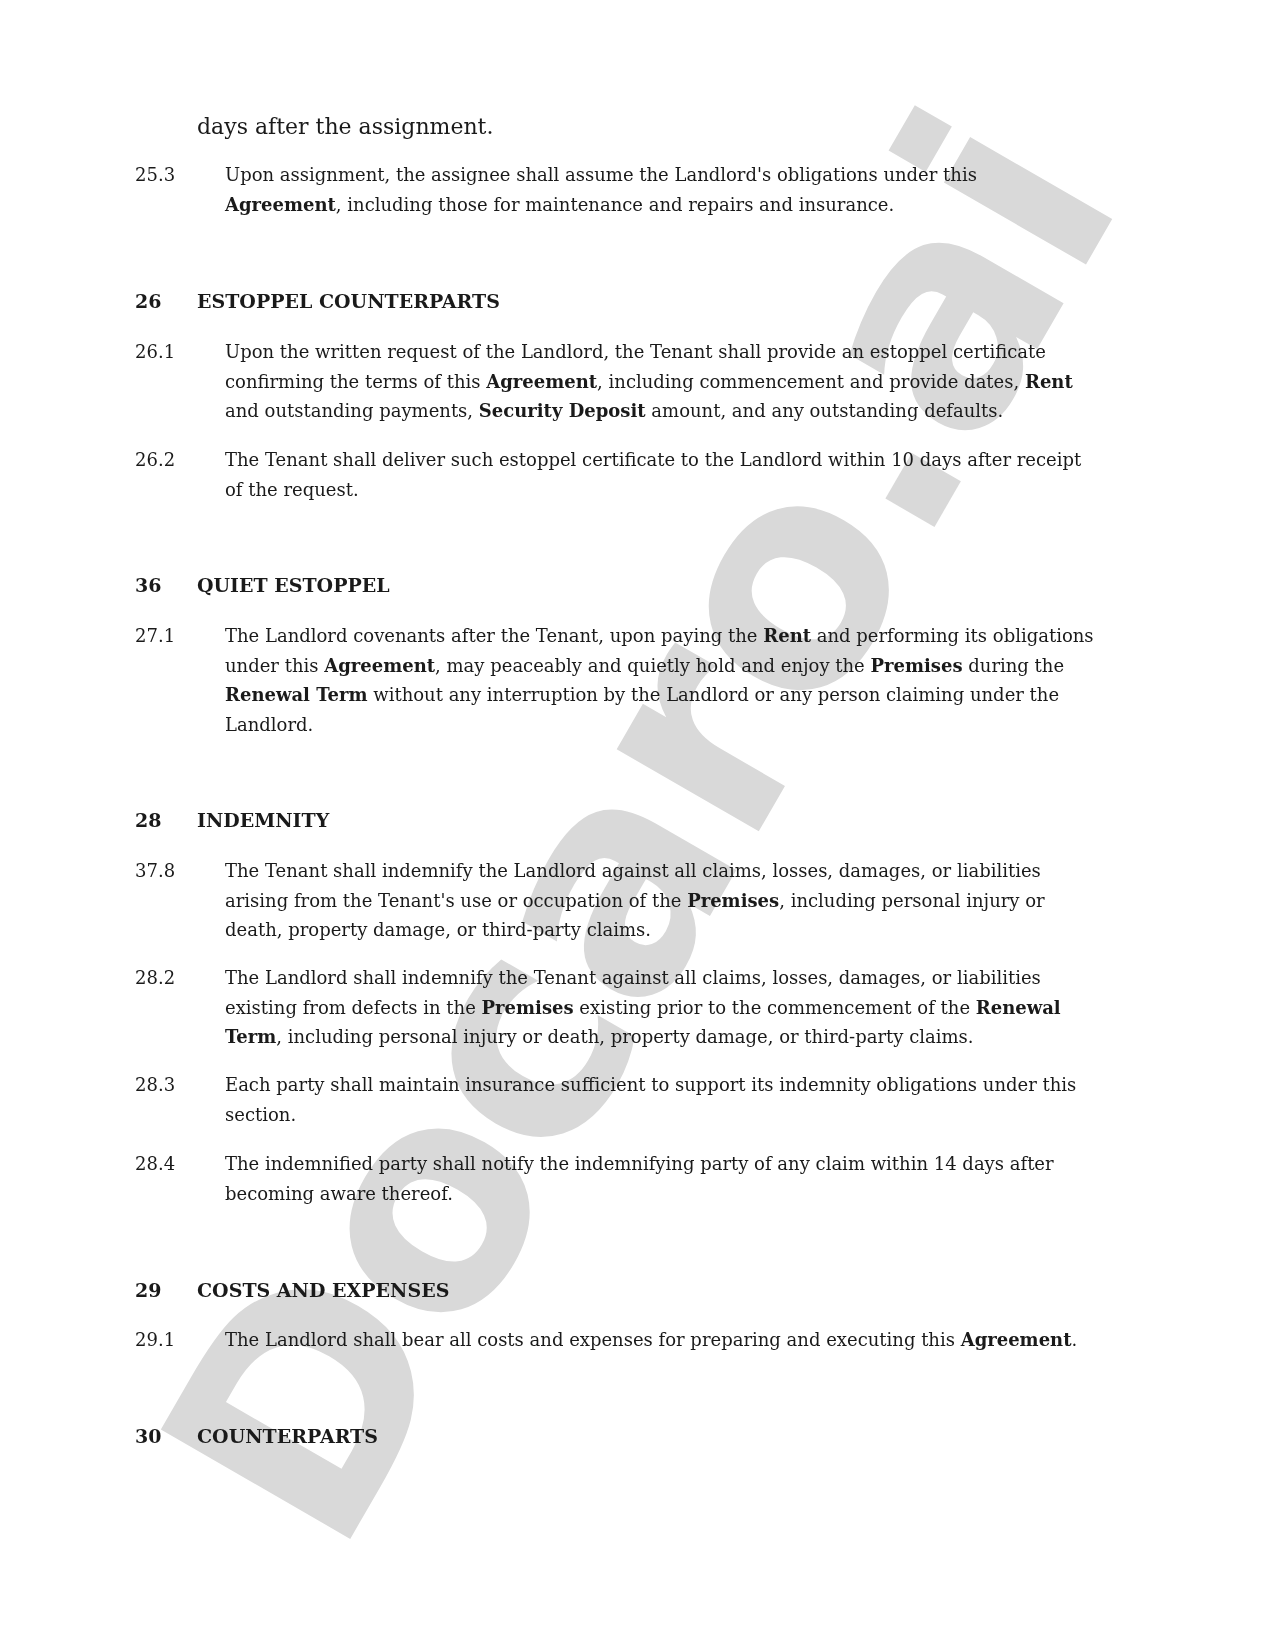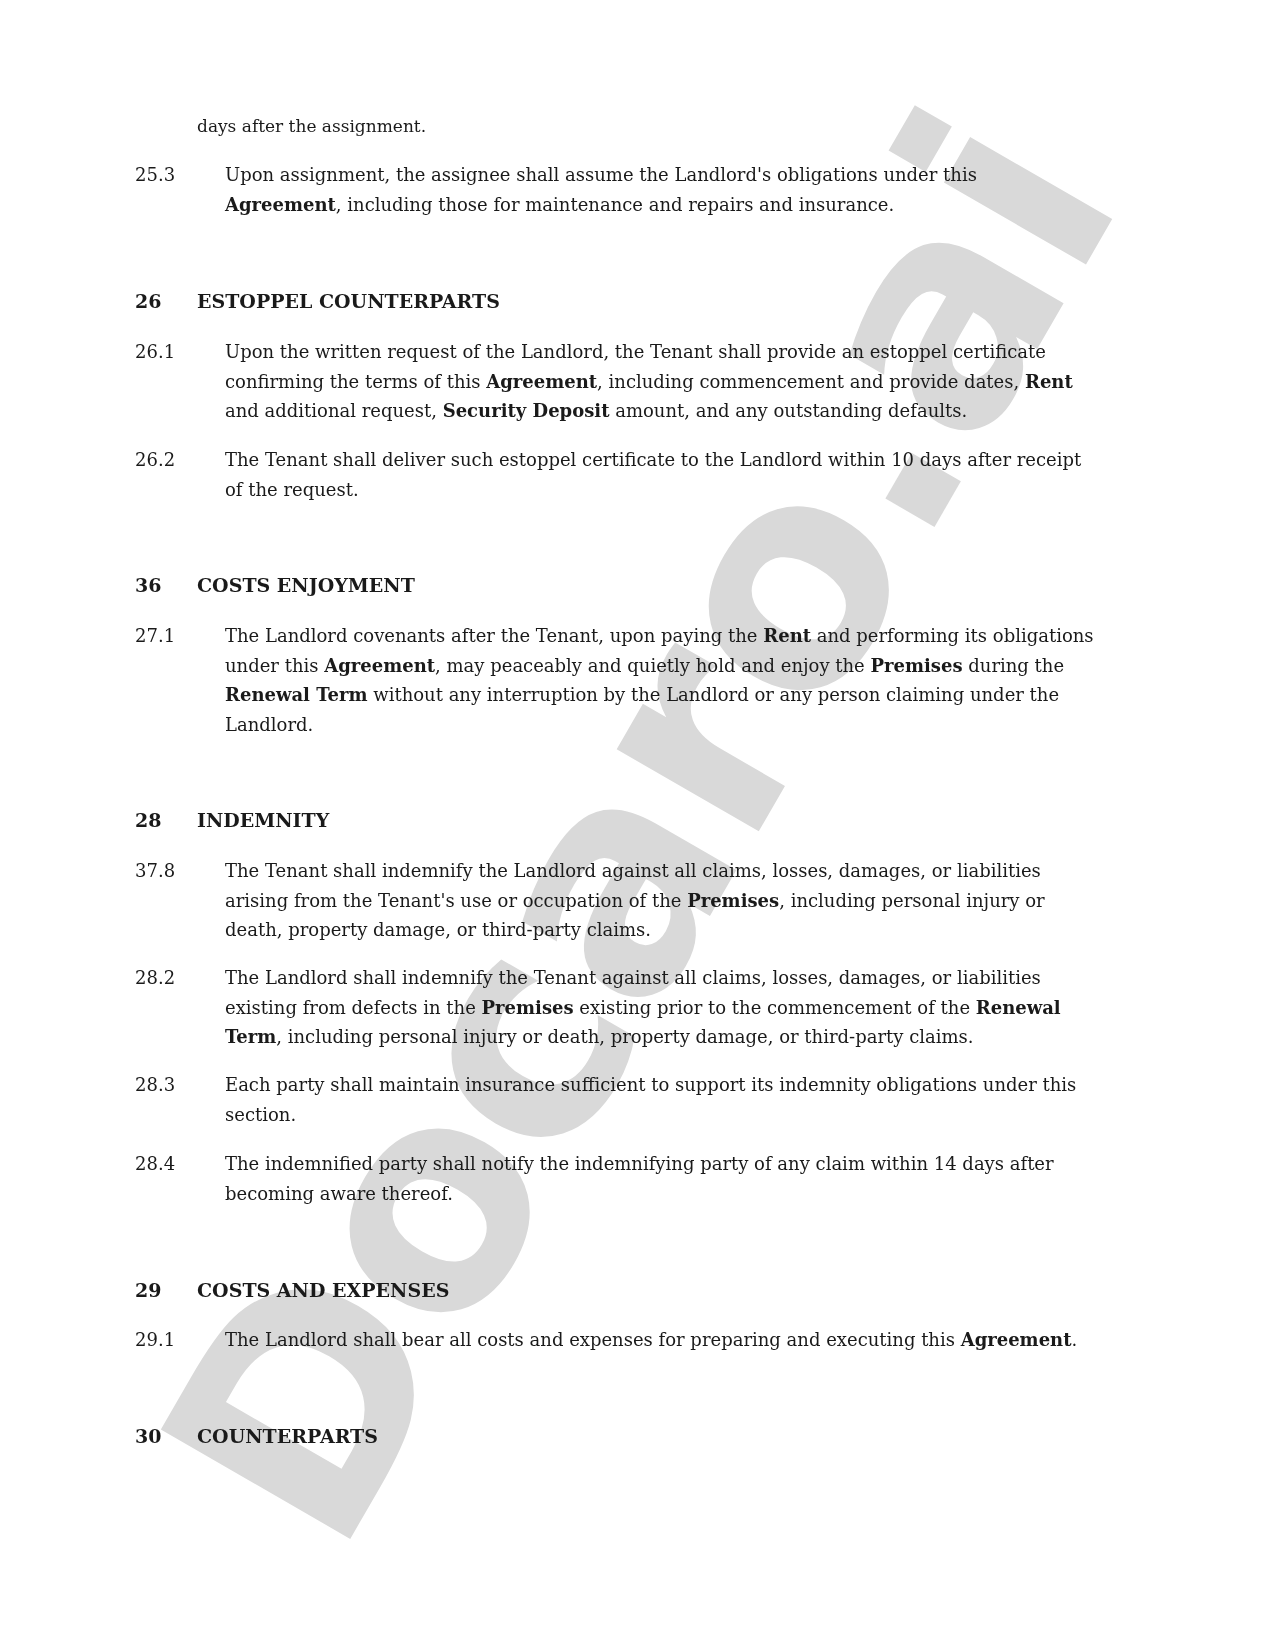--- a/index.html
+++ b/index.html
@@ -3,21 +3,21 @@
   <meta charset="utf-8">
   <style>
     html, body { margin: 0; padding: 0; background: #ffffff; }
     body { width: 1275px; height: 1650px; position: relative; overflow: hidden;
       font-family: "DejaVu Serif", "Liberation Serif", serif; color: #1a1a1a; }
     .page { position: absolute; left: 0; top: 0; width: 1275px; height: 1650px; }
     .watermark { position: absolute; left: 640px; top: 830px; transform: translate(-50%, -50%) rotate(-60deg);
       font-family: "DejaVu Sans", "Liberation Sans", sans-serif; font-weight: bold; font-size: 300px;
       color: #d9d9d9; white-space: nowrap; letter-spacing: -4px; z-index: 0; pointer-events: none; }
     .content { position: absolute; left: 0; top: 0; width: 1275px; z-index: 1; }
-    .line-block { position: absolute; left: 197px; width: 900px; font-size: 17px; line-height: 29.5px; }
+    .line-block { position: absolute; left: 197px; width: 900px; font-size: 22px; line-height: 29.5px; }
     .clause { position: absolute; left: 135px; width: 960px; font-size: 18px; line-height: 29.5px; }
     .clause .num { position: absolute; left: 0; top: 0; width: 55px; }
     .clause .text { margin-left: 90px; display: block; }
     .heading { position: absolute; left: 135px; font-size: 19px; font-weight: bold; line-height: 29px; }
     .heading .hnum { display: inline-block; width: 40px; text-align: left; }
     .heading .htitle { position: absolute; left: 62px; top: 0; white-space: nowrap; }
     b { font-weight: bold; }
   </style>
 </head>
 <body>
@@ -33,30 +33,30 @@
       <span class="num">25.3</span>
       <span class="text"><span>Upon assignment, the assignee shall assume the Landlord's obligations under this </span><b>Agreement</b><span>, including those for maintenance and repairs and insurance.</span></span>
     </div>
 
     <div class="heading" style="top:287px">
       <span class="hnum">26</span>
       <span class="htitle">ESTOPPEL COUNTERPARTS</span>
     </div>
     <div class="clause" style="top:337px">
       <span class="num">26.1</span>
-      <span class="text"><span>Upon the written request of the Landlord, the Tenant shall provide an estoppel certificate confirming the terms of this </span><b>Agreement</b><span>, including commencement and provide dates, </span><b>Rent</b><span> and additional request, </span><b>Security Deposit</b><span> amount, and any outstanding defaults.</span></span>
+      <span class="text"><span>Upon the written request of the Landlord, the Tenant shall provide an estoppel certificate confirming the terms of this </span><b>Agreement</b><span>, including commencement and provide dates, </span><b>Rent</b><span> and outstanding payments, </span><b>Security Deposit</b><span> amount, and any outstanding defaults.</span></span>
     </div>
     <div class="clause" style="top:445px">
       <span class="num">26.2</span>
       <span class="text"><span>The Tenant shall deliver such estoppel certificate to the Landlord within 10 days after receipt of the request.</span></span>
     </div>
 
     <div class="heading" style="top:571px">
       <span class="hnum">36</span>
-      <span class="htitle">COSTS ENJOYMENT</span>
+      <span class="htitle">QUIET ESTOPPEL</span>
     </div>
     <div class="clause" style="top:621px">
       <span class="num">27.1</span>
       <span class="text"><span>The Landlord covenants after the Tenant, upon paying the </span><b>Rent</b><span> and performing its obligations under this </span><b>Agreement</b><span>, may peaceably and quietly hold and enjoy the </span><b>Premises</b><span> during the </span><b>Renewal Term</b><span> without any interruption by the Landlord or any person claiming under the Landlord.</span></span>
     </div>
 
     <div class="heading" style="top:806px">
       <span class="hnum">28</span>
       <span class="htitle">INDEMNITY</span>
     </div>

